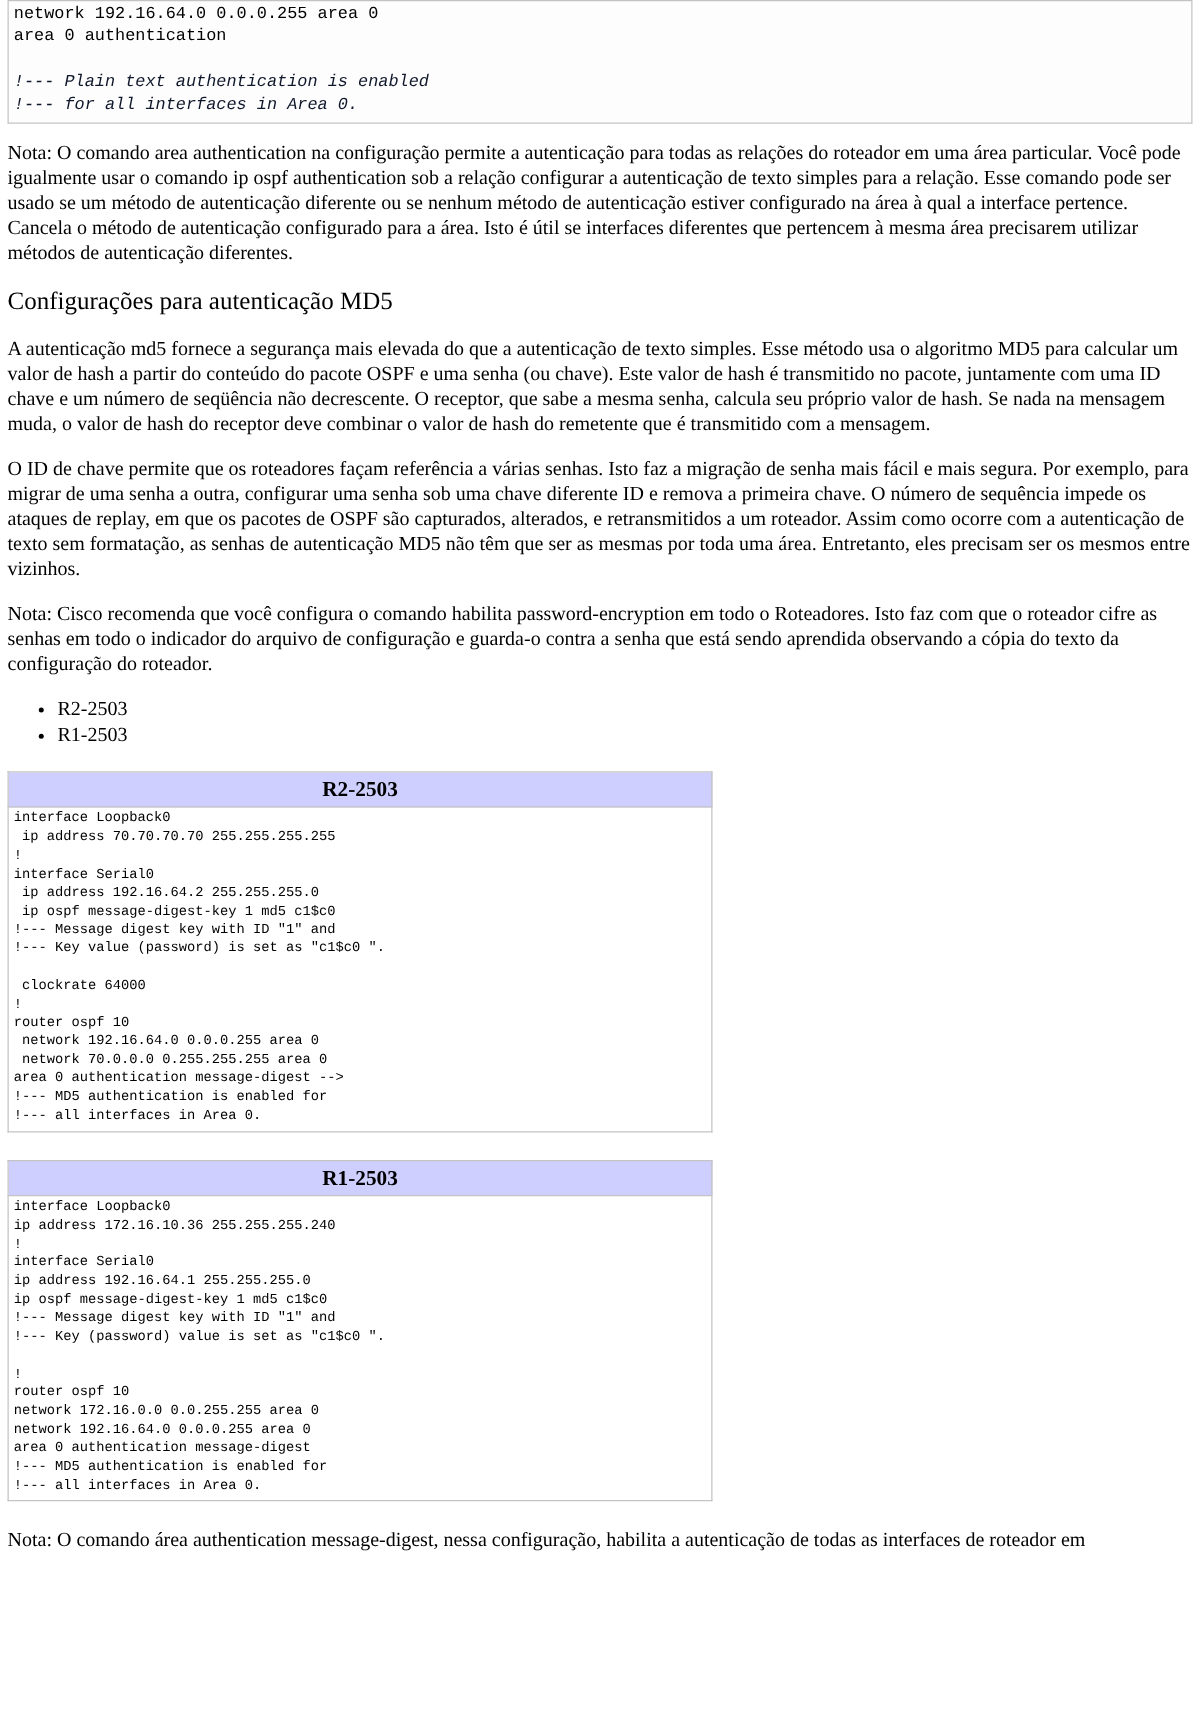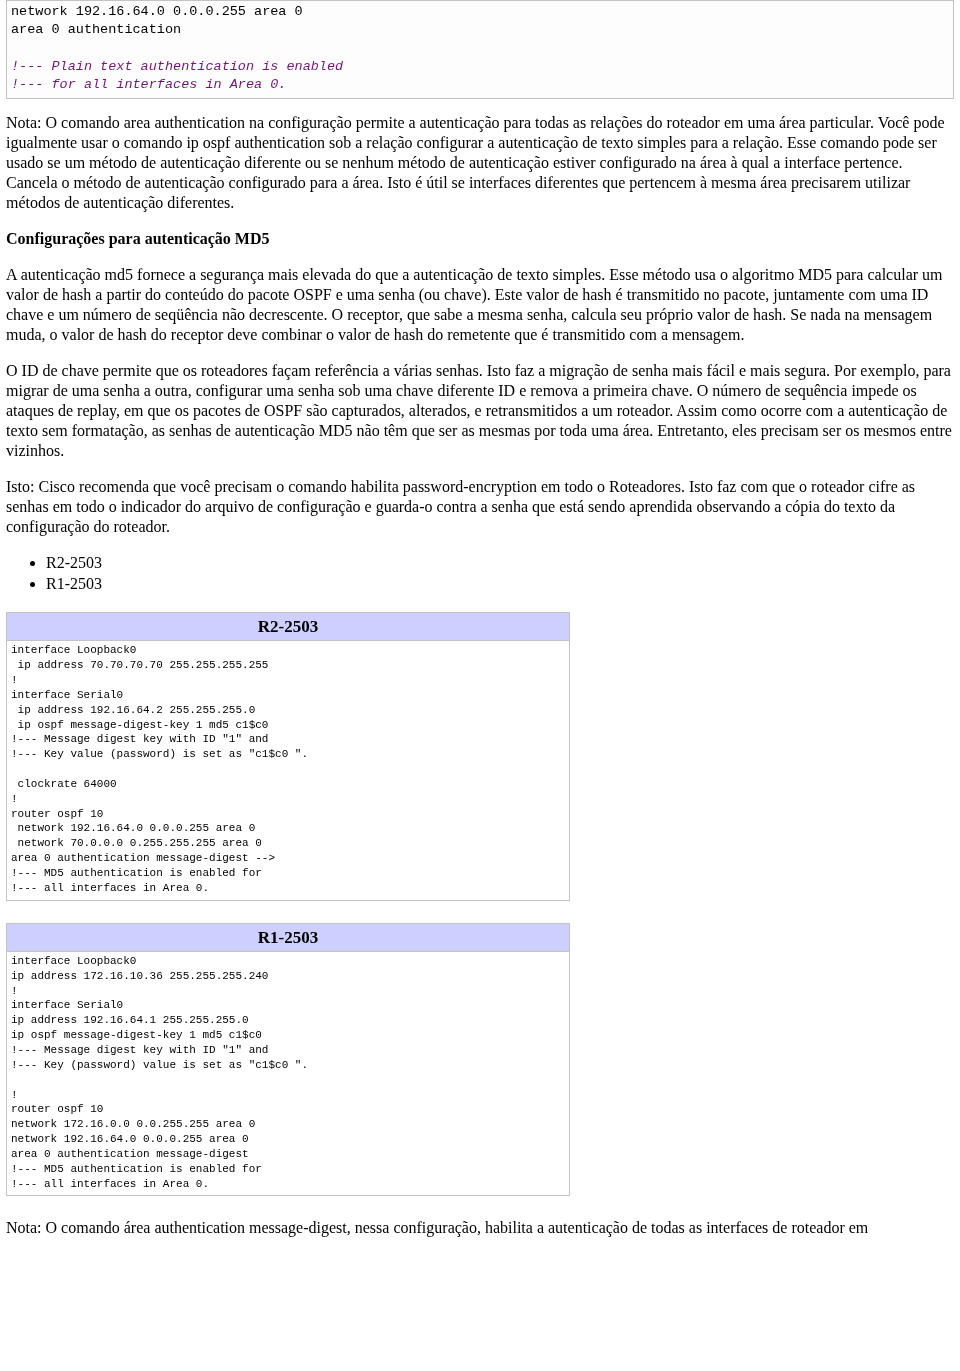--- a/index.html
+++ b/index.html
@@ -20,27 +20,27 @@
     font-size: 13.5px;
     line-height: 1.35;
     border: 1px solid #c3c3c3;
     margin: 0 0 14px 0;
     padding: 2px 4px 4px 4px;
     background: #fdfdfd;
     white-space: pre;
     overflow: hidden;
   }
   pre.code-box .c-plain { color: #000000; }
-  pre.code-box .c-comment { color: #701a75; font-style: italic; }
+  pre.code-box .c-comment { color: #0f172a; font-style: italic; }
   p.body-text {
     margin: 0 0 16px 0;
   }
   h3.section-heading {
-    font-size: 16px;
-    font-weight: bold;
+    font-size: 20px;
+    font-weight: normal;
     margin: 4px 0 16px 0;
   }
   ul.simple-list {
     margin: 0 0 18px 0;
     padding-left: 40px;
   }
   ul.simple-list li {
     margin: 1px 0;
   }
   table.config-table {
@@ -86,21 +86,21 @@
   <span class="b">Nota: O comando area authentication na</span><span> configuração permite a autenticação para todas as relações do roteador em uma área particular. Você pode igualmente usar o </span><span class="b">comando ip ospf authentication</span><span> sob a relação configurar a autenticação de texto simples para a relação. Esse comando pode ser usado se um método de autenticação diferente ou se nenhum método de autenticação estiver configurado na área à qual a interface pertence. Cancela o método de autenticação configurado para a área. Isto é útil se interfaces diferentes que pertencem à mesma área precisarem utilizar métodos de autenticação diferentes.</span>
 </p>
 
 <h3 class="section-heading">Configurações para autenticação MD5</h3>
 
 <p class="body-text">A autenticação md5 fornece a segurança mais elevada do que a autenticação de texto simples. Esse método usa o algoritmo MD5 para calcular um valor de hash a partir do conteúdo do pacote OSPF e uma senha (ou chave). Este valor de hash é transmitido no pacote, juntamente com uma ID chave e um número de seqüência não decrescente. O receptor, que sabe a mesma senha, calcula seu próprio valor de hash. Se nada na mensagem muda, o valor de hash do receptor deve combinar o valor de hash do remetente que é transmitido com a mensagem.</p>
 
 <p class="body-text">O ID de chave permite que os roteadores façam referência a várias senhas. Isto faz a migração de senha mais fácil e mais segura. Por exemplo, para migrar de uma senha a outra, configurar uma senha sob uma chave diferente ID e remova a primeira chave. O número de sequência impede os ataques de replay, em que os pacotes de OSPF são capturados, alterados, e retransmitidos a um roteador. Assim como ocorre com a autenticação de texto sem formatação, as senhas de autenticação MD5 não têm que ser as mesmas por toda uma área. Entretanto, eles precisam ser os mesmos entre vizinhos.</p>
 
 <p class="body-text">
-  <span class="b">Isto:</span><span> Cisco recomenda que você precisam o </span><span class="b">comando habilita password-encryption em</span><span> todo o Roteadores. Isto faz com que o roteador cifre as senhas em todo o indicador do arquivo de configuração e guarda-o contra a senha que está sendo aprendida observando a cópia do texto da configuração do roteador.</span>
+  <span class="b">Nota:</span><span> Cisco recomenda que você configura o </span><span class="b">comando habilita password-encryption em</span><span> todo o Roteadores. Isto faz com que o roteador cifre as senhas em todo o indicador do arquivo de configuração e guarda-o contra a senha que está sendo aprendida observando a cópia do texto da configuração do roteador.</span>
 </p>
 
 <ul class="simple-list">
   <li>R2-2503</li>
   <li>R1-2503</li>
 </ul>
 
 <div id="config-tables-container">
     <table class="config-table">
       <thead>

